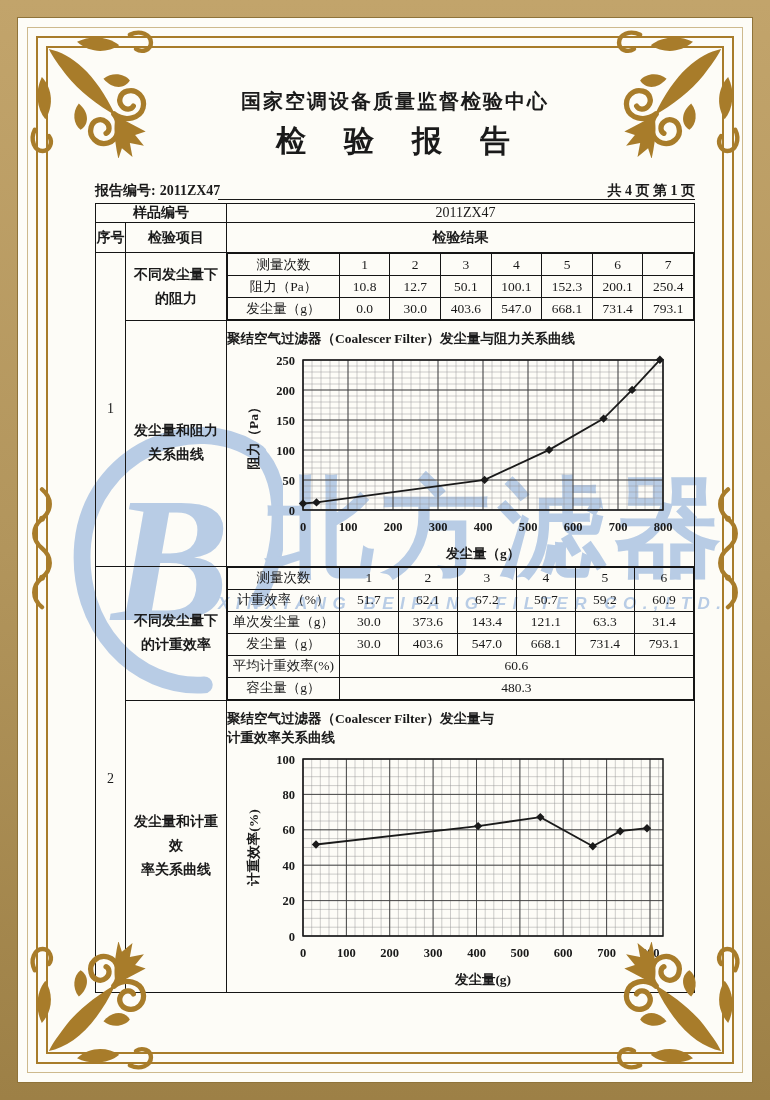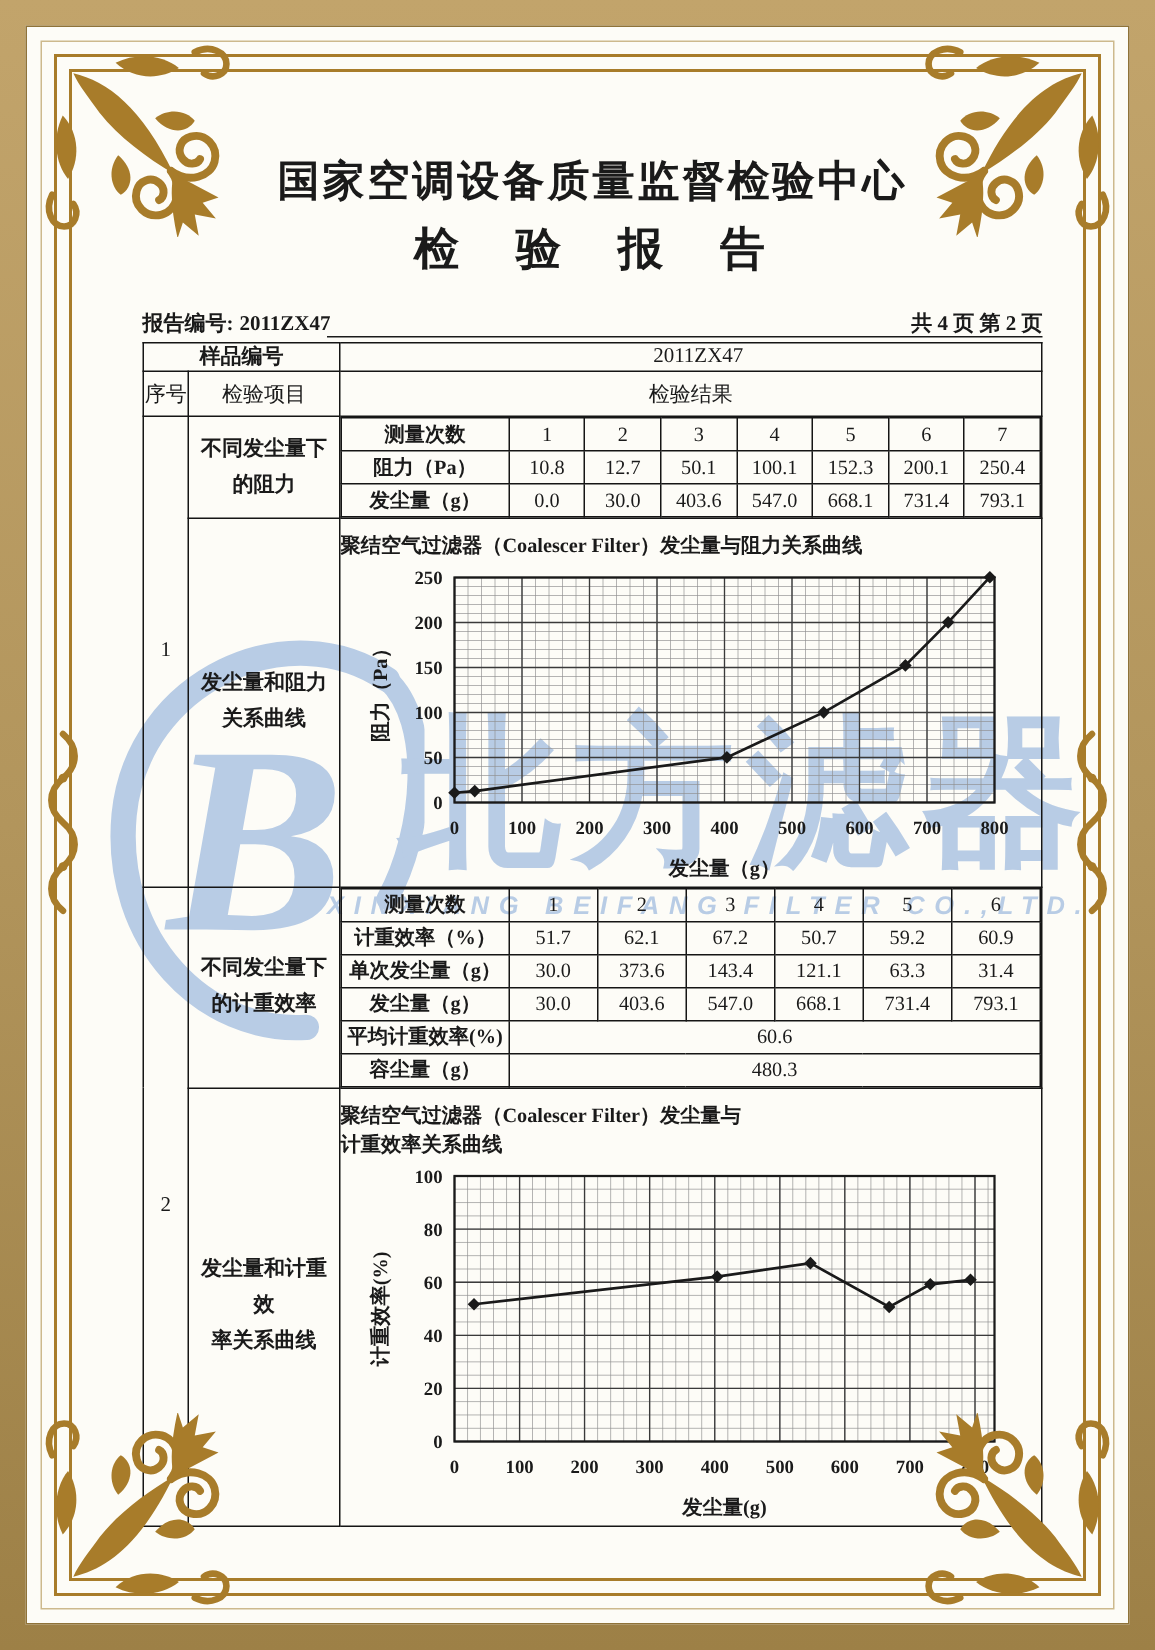--- a/index.html
+++ b/index.html
@@ -34,41 +34,41 @@
     position:absolute;left:208px;top:58px;font-family:"Liberation Sans","DejaVu Sans",sans-serif;
     font-weight:bold;font-size:108px;line-height:1;letter-spacing:8px;color:var(--watermark-blue);white-space:nowrap;
   }
   .wm-sub{
     position:absolute;left:160px;top:178px;font-family:"Liberation Sans","DejaVu Sans",sans-serif;
     font-size:17px;letter-spacing:6.5px;color:var(--watermark-blue);white-space:nowrap;font-weight:bold;font-style:italic;
   }
 
   
   .content{position:absolute;left:95px;top:86px;width:600px;z-index:2;}
-  .org-title{text-align:center;font-size:28px;font-weight:bold;letter-spacing:2px;margin-top:16px;
+  .org-title{text-align:center;font-size:20px;font-weight:bold;letter-spacing:2px;margin-top:2px;
     font-family:"Liberation Sans","DejaVu Sans",sans-serif;}
   .report-title{text-align:center;font-size:30px;font-weight:bold;letter-spacing:4px;margin-top:6px;
     font-family:"Liberation Sans","DejaVu Sans",sans-serif;}
   .meta{position:relative;display:flex;justify-content:space-between;align-items:flex-end;
     margin-top:14px;height:24px;font-size:14px;font-weight:bold;}
   .meta-line{position:absolute;left:123px;right:0;bottom:0;border-top:1.6px solid var(--ink);}
   .meta-left span{margin-right:4px;}
 
   table.report{width:100%;border-collapse:collapse;margin-top:3px;table-layout:fixed;}
   table.report > tbody > tr > td{border:1.8px solid #151515;text-align:center;vertical-align:middle;font-size:14px;}
   td.sample-label{height:16px;font-weight:600;}
   td.sample-value{text-align:left;padding-left:10px;font-size:14.5px;}
-  tr.r-head td{height:30px;font-weight:400;}
+  tr.r-head td{height:30px;font-weight:700;}
   td.seq-cell{font-size:14.5px;}
   td.item-cell{white-space:pre-line;line-height:1.7;font-weight:600;font-size:14px;padding:4px 2px;}
   td.content-cell{padding:0;vertical-align:top;}
 
   table.inner{width:100%;border-collapse:collapse;table-layout:fixed;}
   table.inner td{border:1.5px solid #151515;height:22px;font-size:13.5px;text-align:center;}
-  table.inner td.lab{width:24%;font-weight:700;}
+  table.inner td.lab{width:24%;font-weight:400;}
 
   .chart-cell{padding:0;}
   .chart-title{font-size:13.5px;font-weight:bold;text-align:left;white-space:pre-line;
     margin:8px 0 0 0;line-height:1.45;}
   svg.chart{display:block;margin:2px auto 0 auto;}
   svg text{font-family:"Liberation Serif","DejaVu Serif",serif;}
 </style>
 </head>
 <body>
 
@@ -88,21 +88,21 @@
 </div>
 
 <div class="content">
   <div class="org-title">国家空调设备质量监督检验中心</div>
   <div class="report-title">检　验　报　告</div>
 
   <div class="meta">
     <div class="meta-left">
       <span>报告编号:</span><span>2011ZX47</span>
     </div>
-    <div class="meta-right">共 4 页 第 2 页</div>
+    <div class="meta-right">共 4 页 第 1 页</div>
     <div class="meta-line"></div>
   </div>
 
   <table class="report">
     <colgroup>
         <col style="width:30px">
         <col style="width:101px">
         <col>
       </colgroup>
     <tbody>

